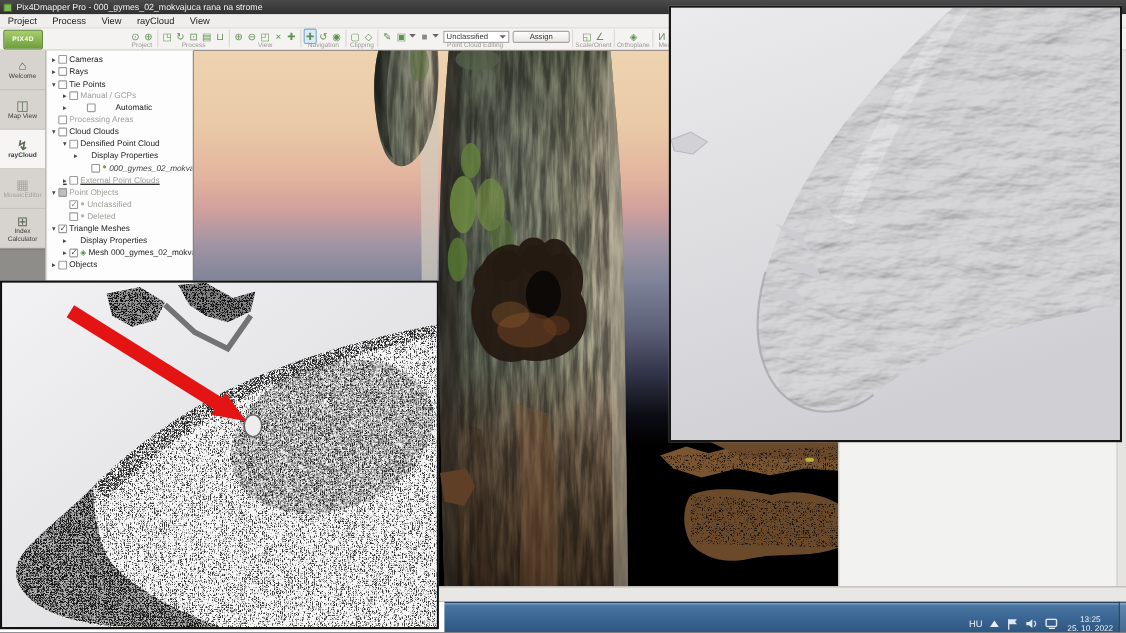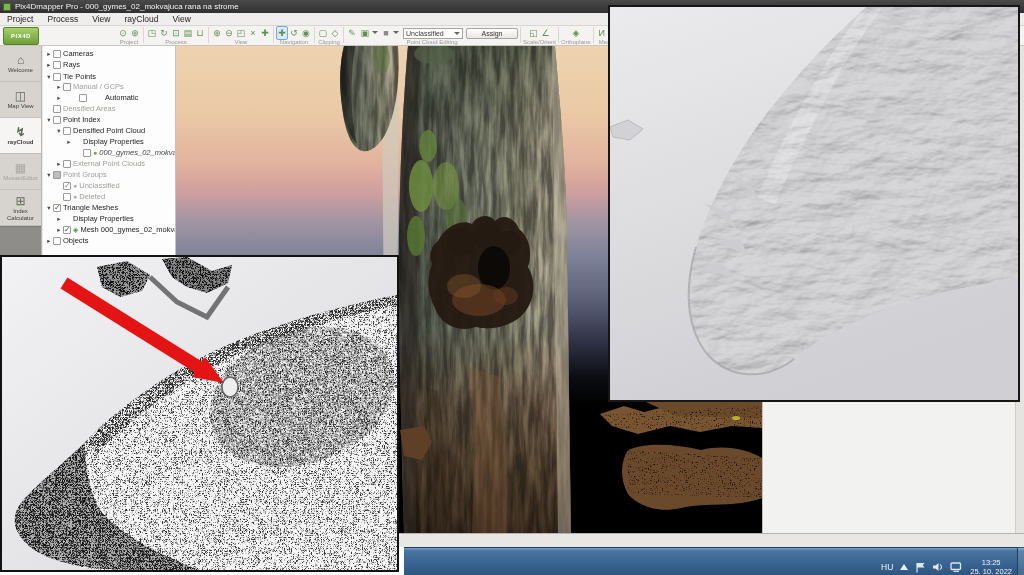--- a/index.html
+++ b/index.html
@@ -233,52 +233,52 @@
           <span class="tr-label">Manual / GCPs</span>
         </div>
         <div class="tree-row" style="padding-left: 10px; gap: 16px;">
           <span class="tr-arrow">▸</span>
           <span class="tr-cb unchecked"></span>
           <span class="tr-label">Automatic</span>
         </div>
         <div class="tree-row disabled" style="padding-left: 0px;">
           <span class="tr-arrow"></span>
           <span class="tr-cb unchecked"></span>
-          <span class="tr-label">Densified Areas</span>
+          <span class="tr-label">Processing Areas</span>
         </div>
         <div class="tree-row" style="padding-left: 0px;">
           <span class="tr-arrow">▾</span>
           <span class="tr-cb unchecked"></span>
-          <span class="tr-label">Point Index</span>
+          <span class="tr-label">Cloud Clouds</span>
         </div>
         <div class="tree-row" style="padding-left: 10px;">
           <span class="tr-arrow">▾</span>
           <span class="tr-cb unchecked"></span>
           <span class="tr-label">Densified Point Cloud</span>
         </div>
         <div class="tree-row" style="padding-left: 20px;">
           <span class="tr-arrow">▸</span>
           <span class="tr-cb none"></span>
           <span class="tr-label">Display Properties</span>
         </div>
         <div class="tree-row italic" style="padding-left: 30px;">
           <span class="tr-arrow"></span>
           <span class="tr-cb unchecked"></span>
           <span class="tr-ico pointcloud-sphere-icon">●</span>
           <span class="tr-label">000_gymes_02_mokvajuca ran</span>
         </div>
-        <div class="tree-row disabled" style="padding-left: 10px;">
+        <div class="tree-row disabled" style="padding-left: 10px; text-decoration: underline;">
           <span class="tr-arrow">▸</span>
           <span class="tr-cb unchecked"></span>
           <span class="tr-label">External Point Clouds</span>
         </div>
         <div class="tree-row disabled" style="padding-left: 0px;">
           <span class="tr-arrow">▾</span>
           <span class="tr-cb filled"></span>
-          <span class="tr-label">Point Groups</span>
+          <span class="tr-label">Point Objects</span>
         </div>
         <div class="tree-row disabled" style="padding-left: 10px;">
           <span class="tr-arrow"></span>
           <span class="tr-cb checked-gray"></span>
           <span class="tr-ico group-sphere-icon">●</span>
           <span class="tr-label">Unclassified</span>
         </div>
         <div class="tree-row disabled" style="padding-left: 10px;">
           <span class="tr-arrow"></span>
           <span class="tr-cb unchecked"></span>

